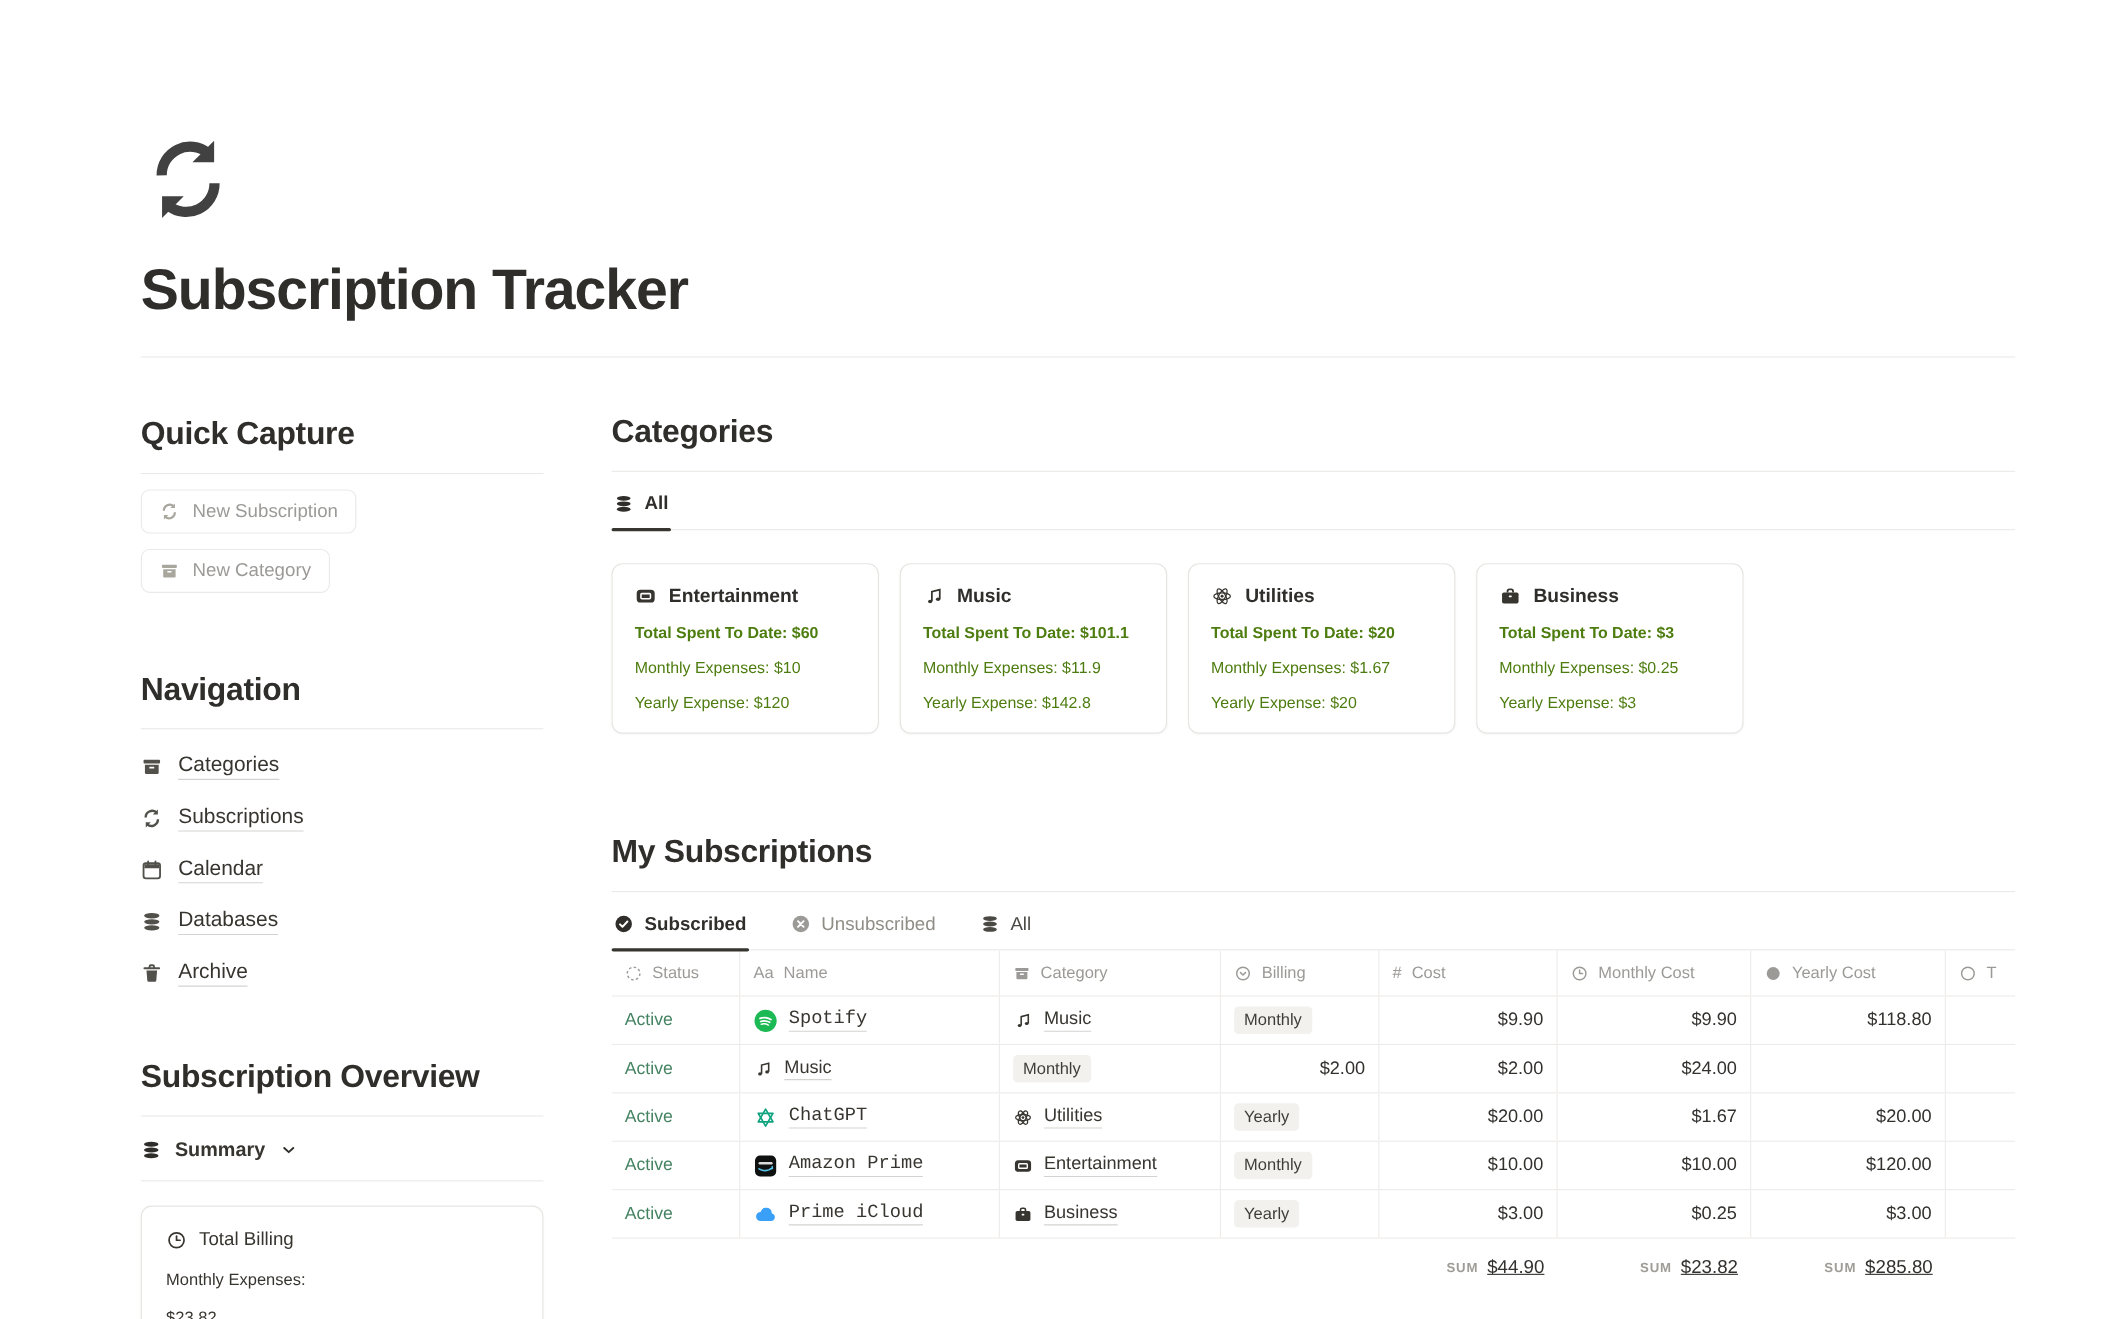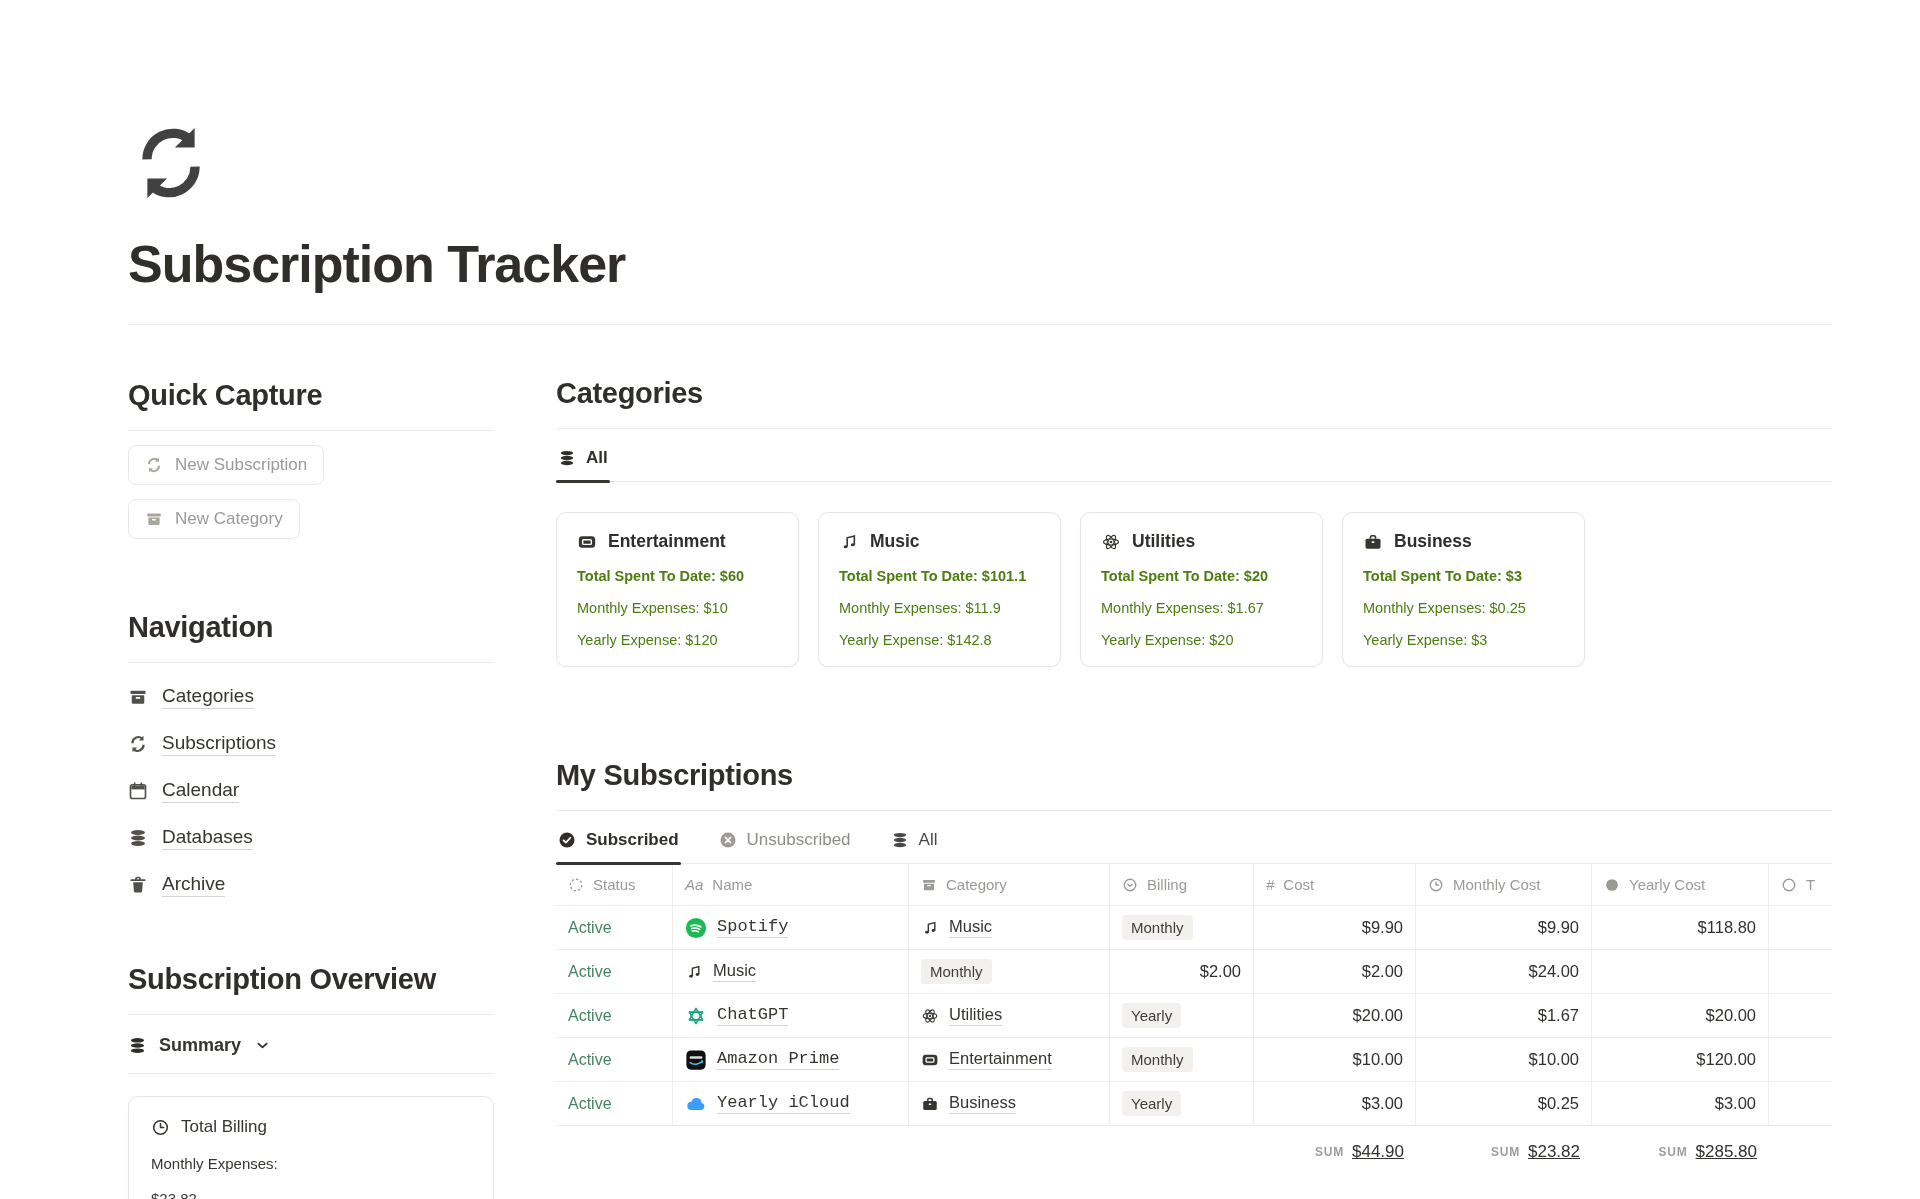--- a/index.html
+++ b/index.html
@@ -75,21 +75,21 @@
   
   .tbl-clip { overflow:hidden; }
   .tbl { width:1326px; }
   .trow { display:grid; grid-template-columns:117px 236px 201px 144px 162px 176px 177px 113px;
           border-bottom:1px solid #edecea; height:44px; }
   .thead { height:42px; }
   .cell { display:flex; align-items:center; padding:0 12px; border-right:1px solid #edecea;
           overflow:hidden; white-space:nowrap; }
   .th { gap:9px; color:#9b9a97; font-size:15px; }
   .th .ic { width:16px; height:16px; color:#9b9a97; }
-  .glyph { font-size:15px; color:#9b9a97;font-style:italic; }
+  .glyph { font-size:15px; color:#9b9a97; }
   .status-txt { color:#448361; font-size:16px; }
   .name-cell { gap:10px; }
   .brand { width:22px; height:22px; flex:none; }
   .name-cell .lnk { font-size:17px; cursor:pointer;font-family:Liberation Mono, monospace; }
   .cat-cell { gap:10px; }
   .cat-cell .ic { width:18px; height:18px; color:#37352f; }
   .cat-cell .lnk { font-size:16.5px; cursor:pointer; }
   .badge { background:#f2f1ee; border-radius:4px; padding:4px 9px; font-size:15px; color:#3f3e3a; }
   .money { justify-content:flex-end; font-size:16.5px; color:#32312e; }
   .tsum { border-bottom:none; height:52px; }
@@ -532,21 +532,21 @@
             </div>
 
             <div class="trow">
               <div class="cell">
                   <span class="status-txt">Active</span>
                 </div>
               <div class="cell name-cell">
                 <svg class="brand">
                     <use href="#i-icloud"></use>
                   </svg>
-                <span class="lnk">Yearly iCloud</span>
+                <span class="lnk">Prime iCloud</span>
               </div>
               <div class="cell cat-cell">
                 <svg class="ic">
                     <use href="#i-briefcase"></use>
                   </svg>
                 <span class="lnk">Business</span>
               </div>
               <div class="cell">
                   <span class="badge">Yearly</span>
                 </div>

